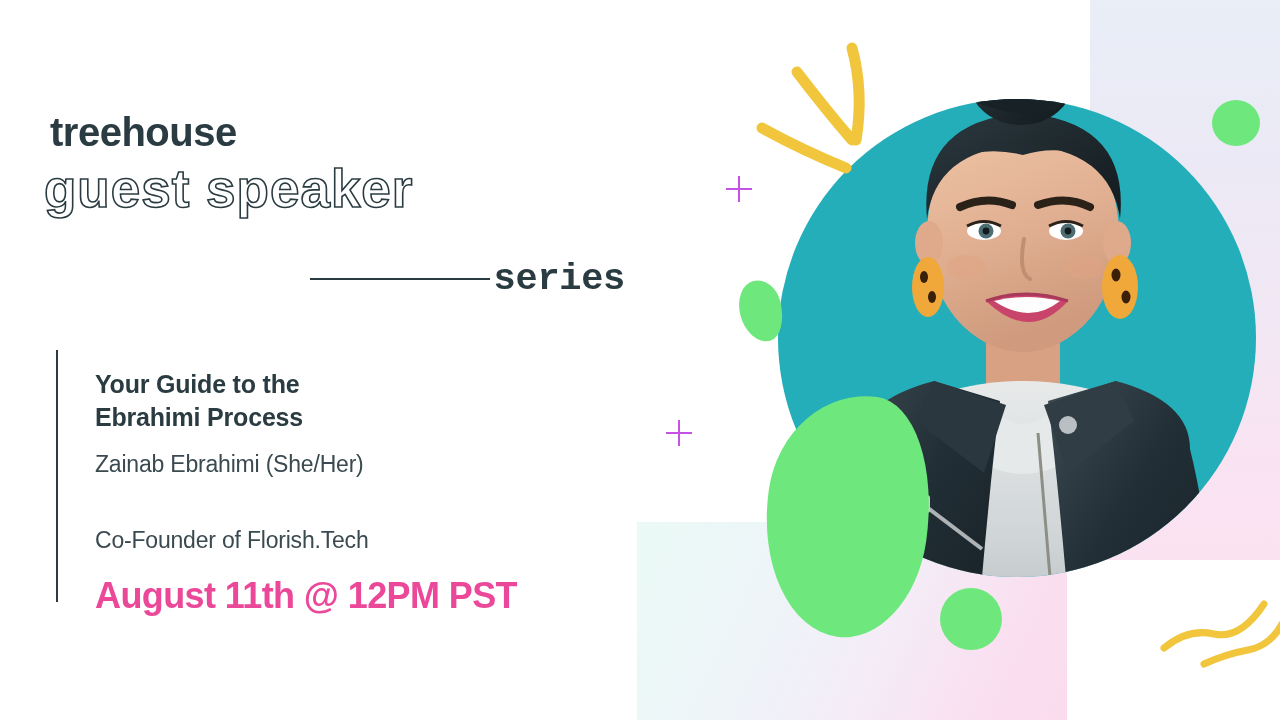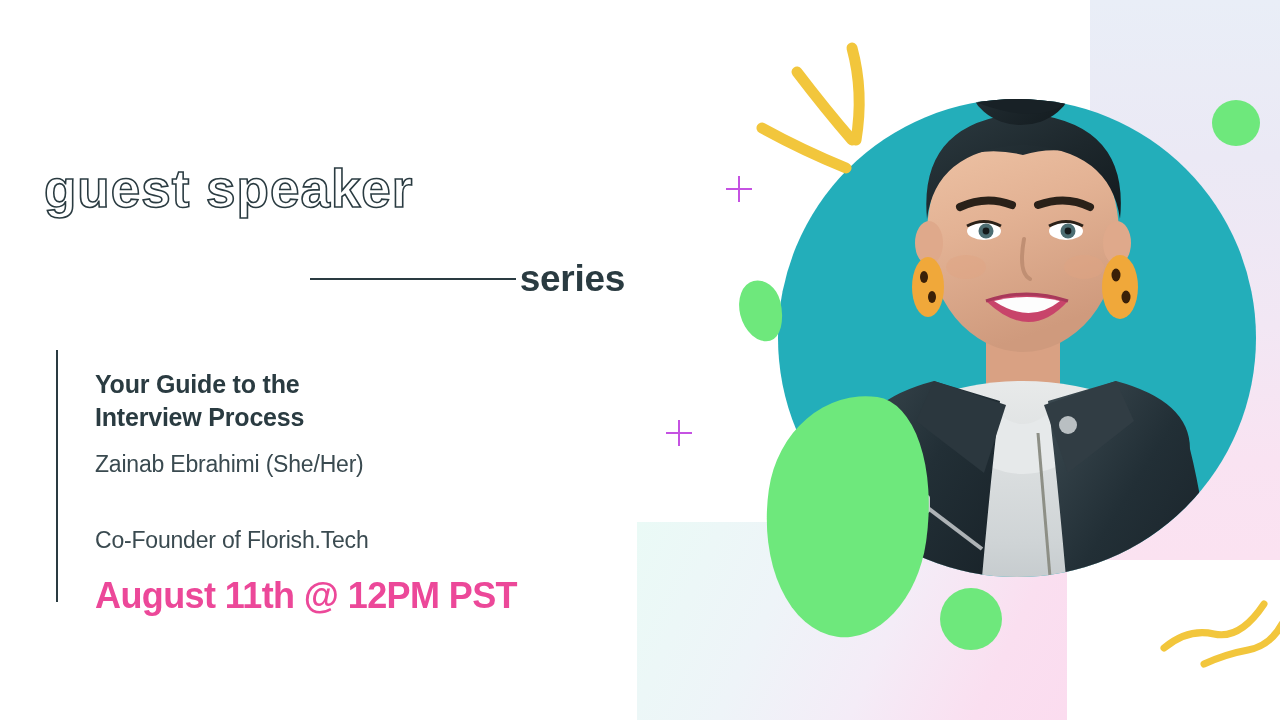--- a/index.html
+++ b/index.html
@@ -56,21 +56,21 @@
   }
   .headline-outline {
     position:absolute; left:44px; top:158px;
     font-size:53px; font-weight:700; letter-spacing:1px;
     color:transparent;
     -webkit-text-stroke:1.6px #2a3b41;
     white-space:nowrap;
   }
   .series-row {
     position:absolute; left:310px; top:258px; width:315px; height:42px;
-    display:flex; align-items:center; gap:4px;
+    display:flex; align-items:center; gap:4px;font-family:Liberation Mono, monospace;
   }
   .series-rule { flex:1 1 auto; height:1.5px; background:#2a3b41; }
   .series-word { font-size:37px; font-weight:600; color:#2a3b41; letter-spacing:-0.3px; }
 
   .info-block { position:absolute; left:56px; top:350px; width:560px; height:252px; display:flex; }
   .info-rule { width:2px; background:#2a3b41; flex:0 0 2px; }
   .info-text { padding-left:37px; padding-top:18px; }
 
   .talk-title {
     font-size:25px; font-weight:600; line-height:1.33; color:#2a3b41; letter-spacing:-0.2px;
@@ -199,34 +199,35 @@
     </g>
   </svg>
 
   <svg class="squiggles" viewBox="0 0 125 80" xmlns="http://www.w3.org/2000/svg">
     <g stroke="#f2c63c" stroke-width="7" stroke-linecap="round" fill="none">
       <path d="M4 58 Q28 38 54 44 Q80 50 104 14"></path>
       <path d="M44 74 Q66 64 88 60 Q110 56 122 34"></path>
     </g>
   </svg>
 
+  <div class="brand">treehouse</div>
 
   <div class="headline-outline">guest speaker</div>
 
   <div class="series-row">
     <div class="series-rule"></div>
     <div class="series-word">series</div>
   </div>
 
   <div class="info-block">
     <div class="info-rule"></div>
     <div class="info-text">
       <div class="talk-title">
         <div>Your Guide to the</div>
-        <div>Interview Process</div>
+        <div>Ebrahimi Process</div>
       </div>
       <div class="speaker-name">Zainab Ebrahimi (She/Her)</div>
       <div class="speaker-role">Co-Founder of Florish.Tech</div>
       <div class="event-date">August 11th @ 12PM PST</div>
     </div>
   </div>
 
 </div>
 
 </body></html>

